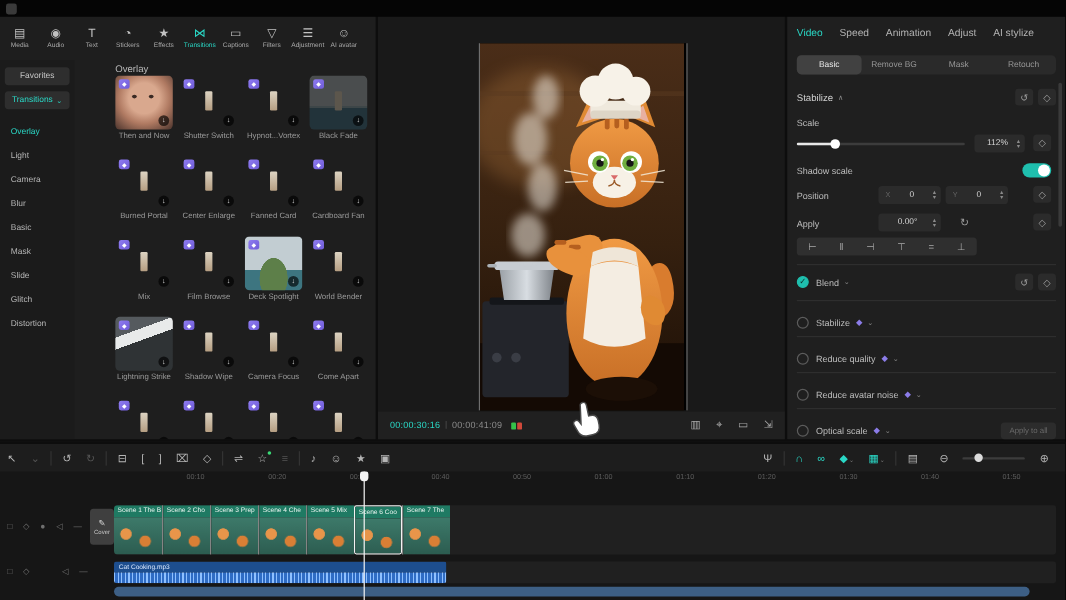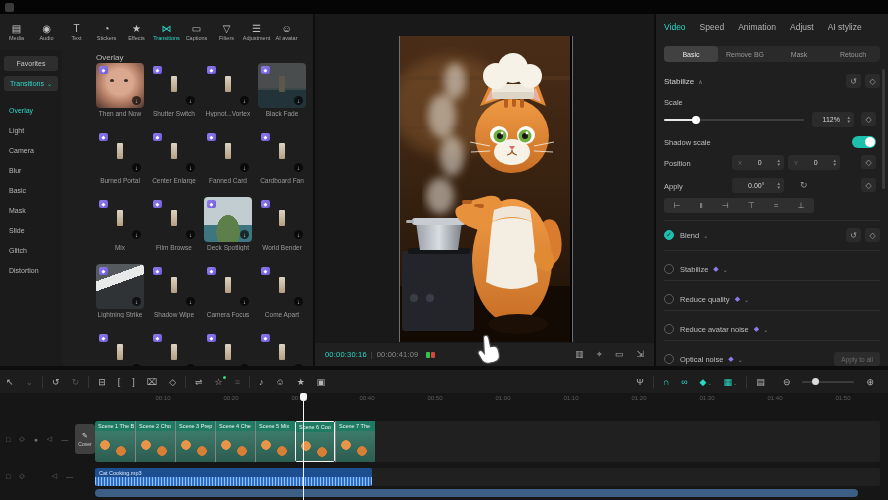--- a/index.html
+++ b/index.html
@@ -592,21 +592,21 @@
         <div class="abs divider" style="top: 296px;"></div>
         <div class="feat-row" style="top: 307px;">
           <span class="cb"></span>
           <span class="lbl">Reduce avatar noise</span>
           <span class="gem">◆</span>
           <span class="feat-chev">⌄</span>
         </div>
         <div class="abs divider" style="top: 326px;"></div>
         <div class="feat-row" style="top: 337px;">
           <span class="cb"></span>
-          <span class="lbl">Optical noise</span>
+          <span class="lbl">Optical scale</span>
           <span class="gem">◆</span>
           <span class="feat-chev">⌄</span>
           <span class="apply-btn">Apply to all</span>
         </div>
       </div>
 
     <div class="abs vscroll"></div>
   </div>
 
   <div class="abs tl-toolbar" id="tl-toolbar">

